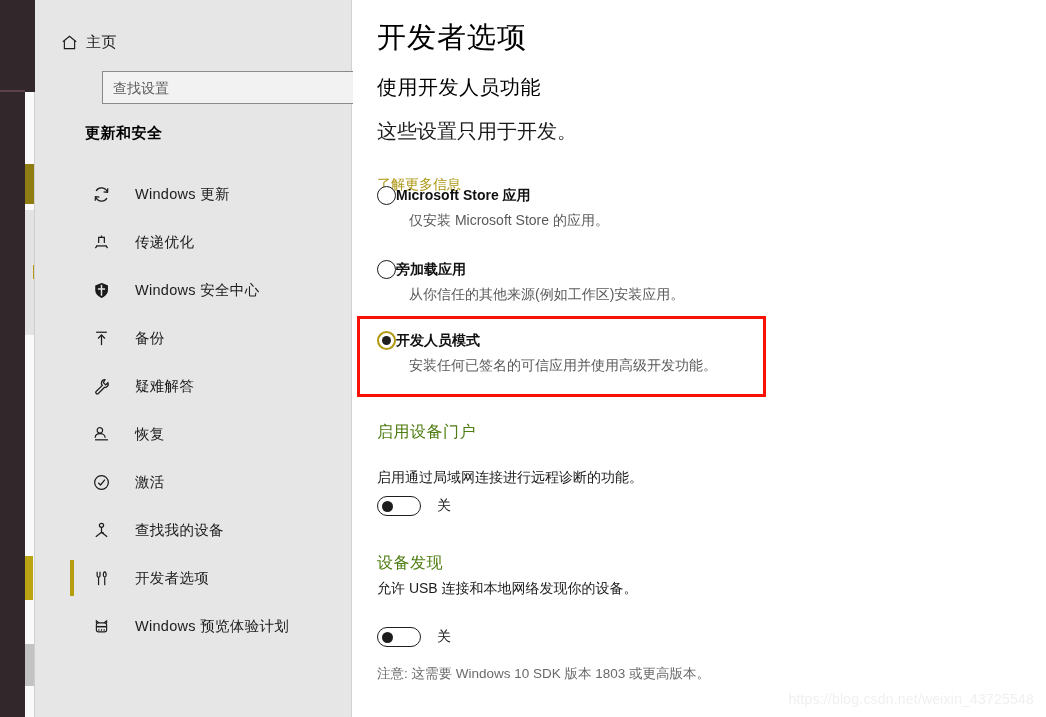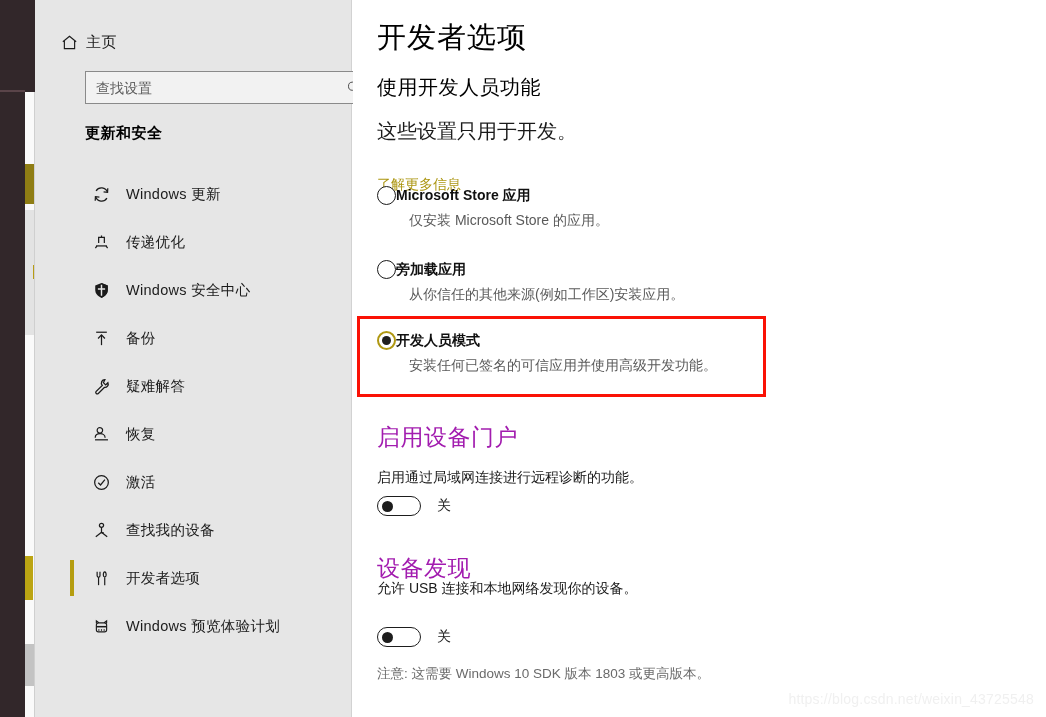--- a/index.html
+++ b/index.html
@@ -33,21 +33,21 @@
   }
   .home-row {
     position: absolute; left: 13px; top: 26px;
     display: flex; align-items: center; height: 32px;
     padding: 0 8px;
   }
   .home-row .ico { width: 26px; display: flex; align-items: center; justify-content: center; color: #1a1a1a; }
   .home-row .lbl { font-size: 15px; color: #1a1a1a; margin-left: 4px; letter-spacing: .5px; }
 
   .search-wrap {
-    position: absolute; left: 50px; top: 71px;
+    position: absolute; left: 67px; top: 71px;
     width: 285px; height: 33px;
     background: #f2f2f2;
     border: 1px solid #8a8a8a;
     display: flex; align-items: center;
   }
   .search-wrap input {
     flex: 1; border: none; outline: none; background: transparent;
     font-family: inherit; font-size: 14px; color: #5d5d5d;
     padding: 0 10px; height: 100%;
   }
@@ -70,21 +70,21 @@
     position: absolute; left: 0; top: 6px;
     width: 4px; height: 36px; background: transparent;
   }
   .navitem.active .accent { background: #b59d10; }
   .navitem .ico {
     width: 32px; min-width: 32px;
     display: flex; align-items: center; justify-content: center;
     color: #1b1b1b;
   }
   .navitem .lbl {
-    font-size: 14.5px; color: #1b1b1b; margin-left: 9px; letter-spacing: .3px;
+    font-size: 14.5px; color: #1b1b1b; margin-left: 18px; letter-spacing: .3px;
     white-space: nowrap;
   }
 
   
   .content {
     position: absolute; left: 353px; top: 0;
     width: 693px; height: 717px;
     background: #ffffff;
     overflow: hidden;
   }
@@ -121,21 +121,21 @@
   .highlight-box {
     position: absolute; left: 4px; top: 316px;
     width: 409px; height: 81px;
     border: 3px solid #fa1105;
     background: transparent;
     pointer-events: none;
   }
 
   .sec-title {
     position: absolute; left: 24px;
-    font-size: 23px; color: #a21caf; letter-spacing: .5px;
+    font-size: 16px; color: #4d7c0f; letter-spacing: .5px;
   }
   .sec-desc { position: absolute; left: 24px; font-size: 14px; color: #1a1a1a; }
 
   .toggle-row { position: absolute; left: 24px; display: flex; align-items: center; }
   .toggle {
     width: 44px; height: 20px; border-radius: 10px;
     border: 1.8px solid #1d1d1d; background: #ffffff;
     display: flex; align-items: center; position: relative;
   }
   .toggle .knob {

